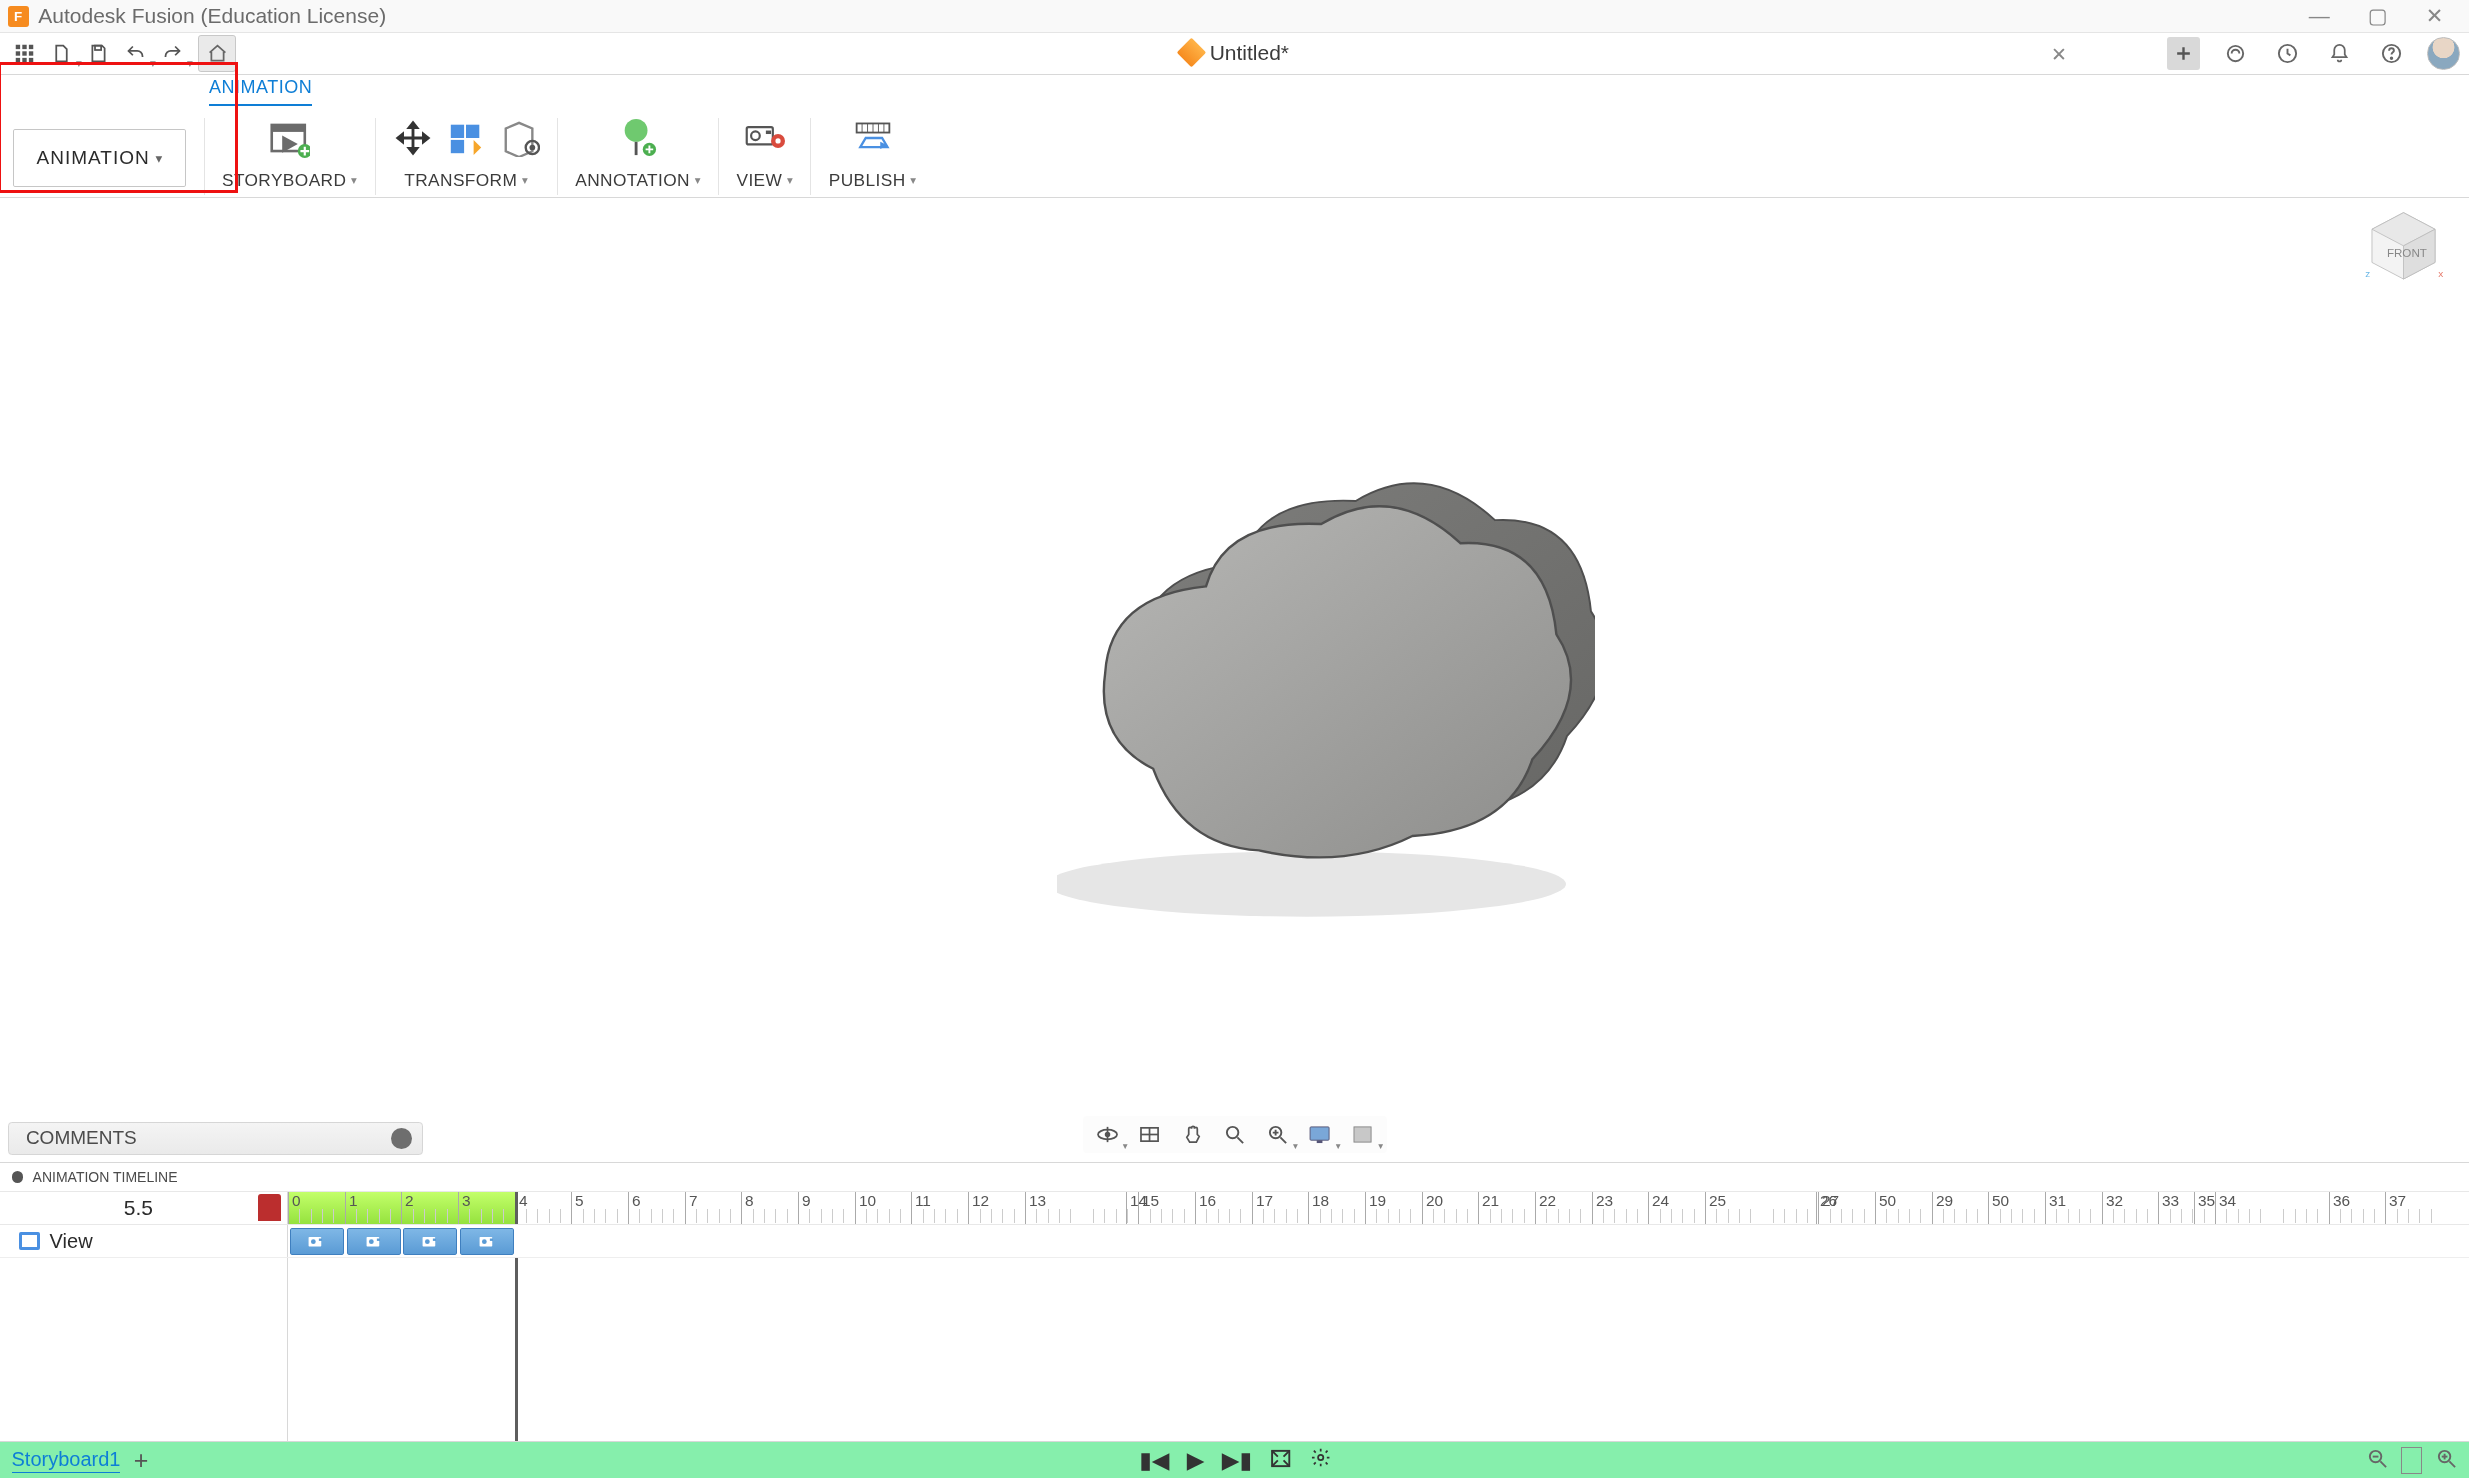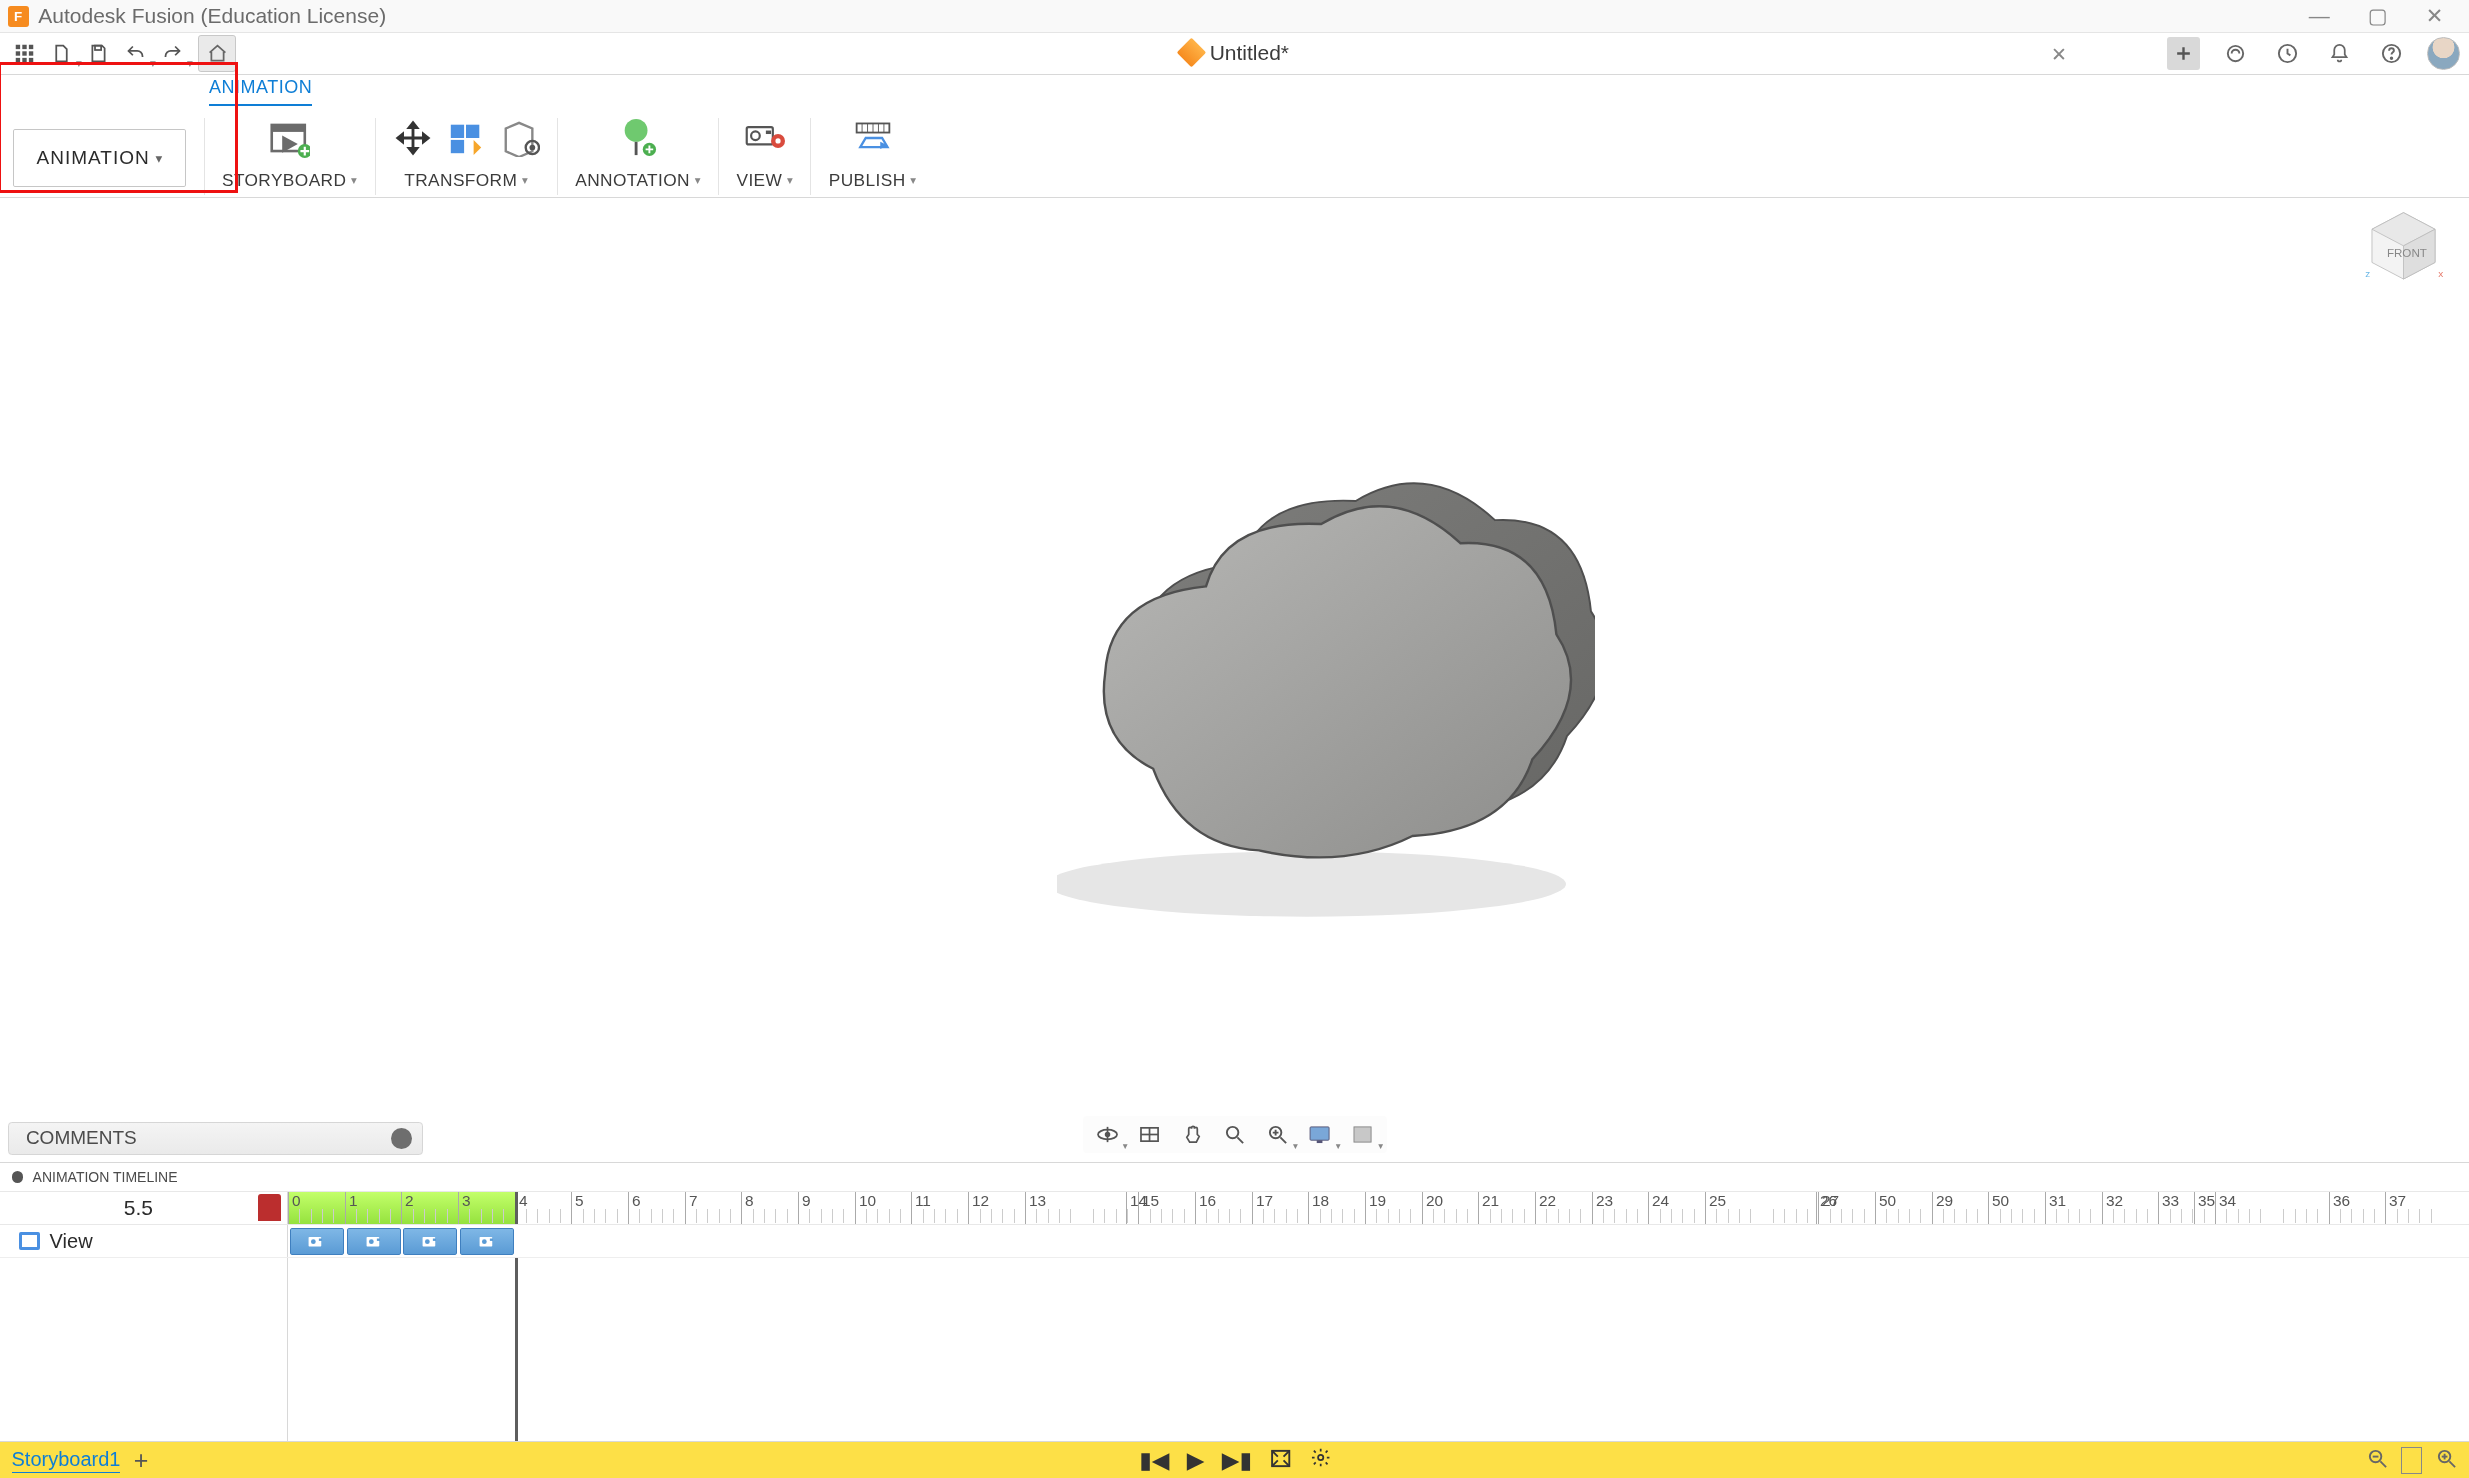--- a/index.html
+++ b/index.html
@@ -87,21 +87,21 @@
   .track-row .track-label .ticon::before { content:""; position:absolute; inset:2.9px; background:#fff; }
   .track-lane { flex:1; position:relative; background:#fff; }
   .keyblock { position:absolute; top:2.9px; height:27px; width:54px; background:linear-gradient(#7fb7e6,#5a9bd5); border:1px solid #3f7fbf; border-radius:1.9px; display:flex;align-items:center;justify-content:center; }
   .keyblock svg { width:19px;height:15.4px;fill:#fff; }
   .tracks-empty { flex:1; display:flex; }
   .tracks-empty .lab { width:288px; border-right:1px solid #d8d8d8; }
   .tracks-empty .lane { flex:1; position:relative; }
   .tracks-empty .lane .ph { position:absolute; left:227px; top:0; width:2.9px; height:100%; background:#5e5e5e; }
 
   
-  .tl-footer { position:absolute; left:0; right:0; bottom:0; height:38px; background:#fde047; border-top:1px solid #d8d8d8; display:flex; align-items:center; padding:0 11.5px; }
+  .tl-footer { position:absolute; left:0; right:0; bottom:0; height:38px; background:#86efac; border-top:1px solid #d8d8d8; display:flex; align-items:center; padding:0 11.5px; }
   .tl-footer .sb-tab { color:#0e7ed6; font-size:20px; border-bottom:1.9px solid #0e7ed6; padding-bottom:1.9px; cursor:pointer; }
   .tl-footer .add-sb { margin-left:13.4px; font-size:25px; color:#555; cursor:pointer; }
   .tl-footer .play-controls { position:absolute; left:50%; transform:translateX(-50%); display:flex; gap:17.3px; align-items:center; color:#333; }
   .tl-footer .play-controls span { cursor:pointer; font-size:23px; }
   .tl-footer .zoom { position:absolute; right:13.4px; display:flex; gap:13.4px; color:#555; align-items:center; }
   .tl-footer .zoom span { cursor:pointer; }
   .tl-footer .zoom .fit { width:21px;height:27px;border:1.9px solid #888; }
 </style>
 </head>
 <body>

